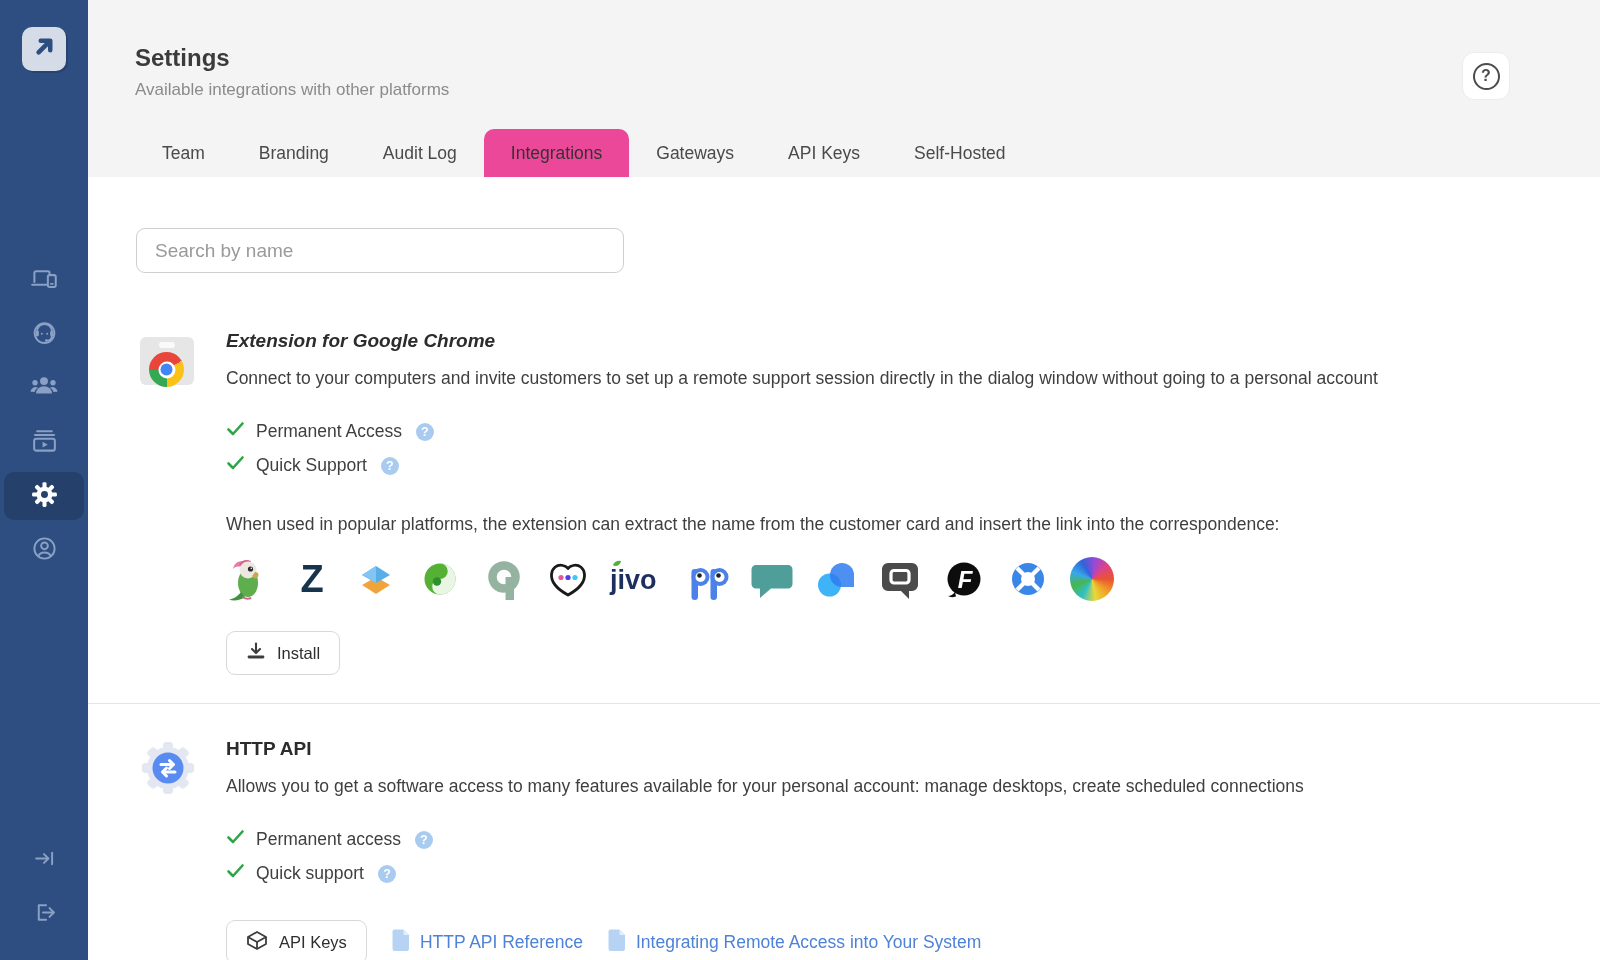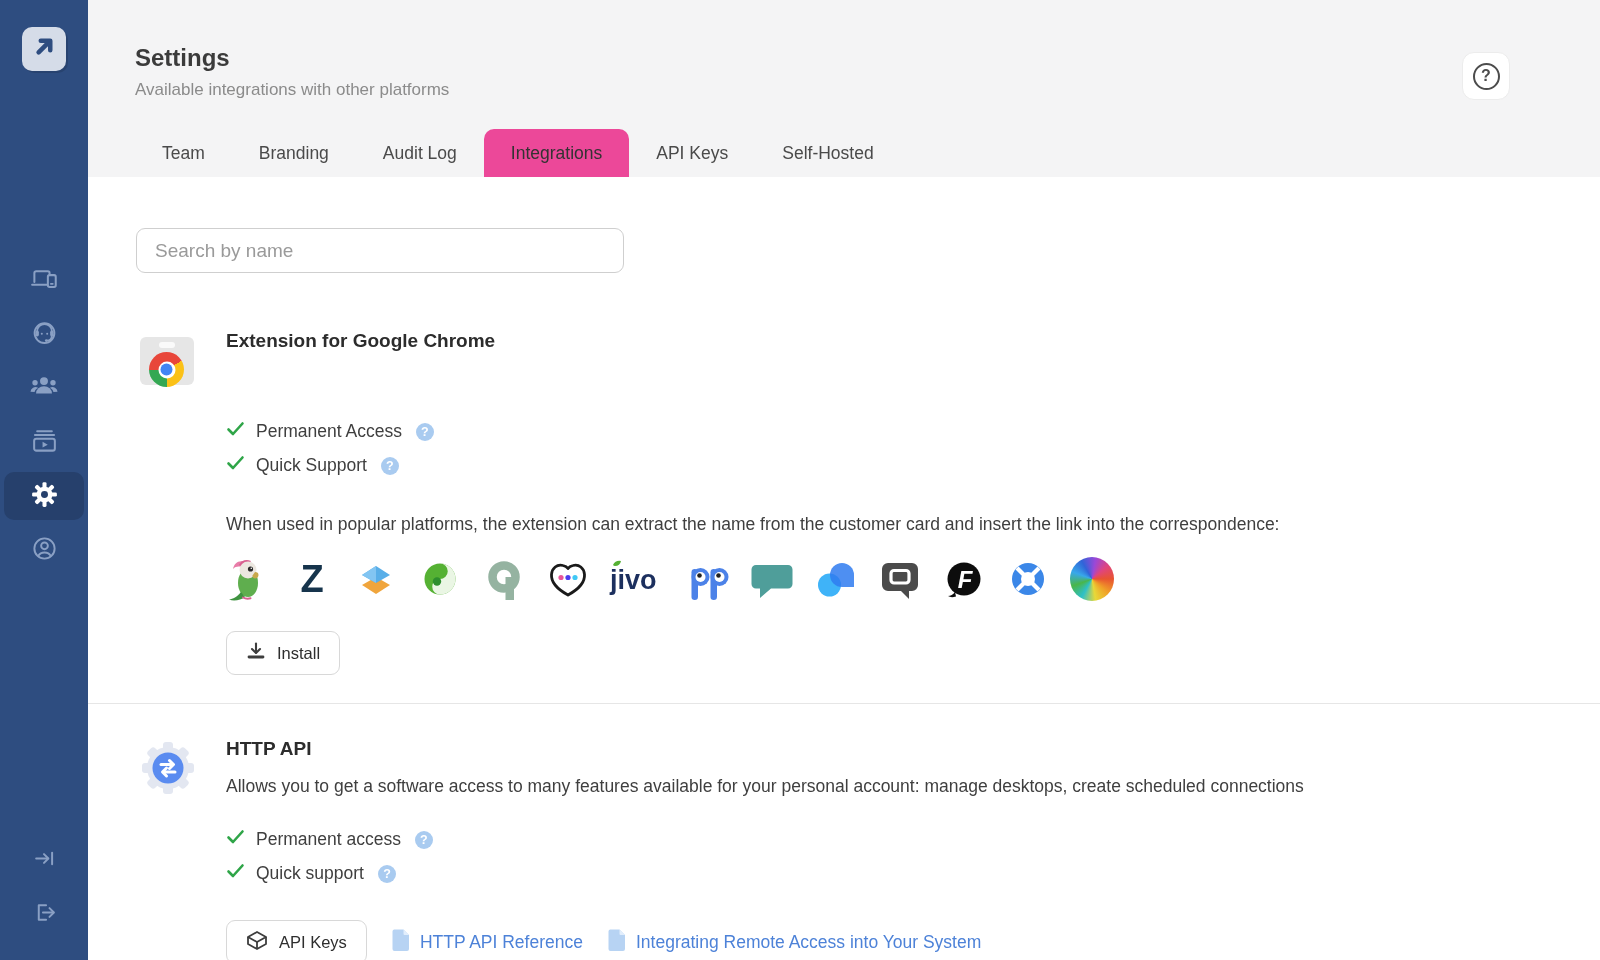--- a/index.html
+++ b/index.html
@@ -200,37 +200,39 @@
 
   <div class="help-btn">
     <div class="q-circle">?</div>
   </div>
 
   <nav class="tabs">
     <div class="tab">Team</div>
     <div class="tab">Branding</div>
     <div class="tab">Audit Log</div>
     <div class="tab active">Integrations</div>
+    <div class="tab">Gateways</div>
     <div class="tab">API Keys</div>
     <div class="tab">Self-Hosted</div>
   </nav>
 
   <input class="search-input" type="text" placeholder="Search by name" style="">
 
   <div class="chrome-store-icon">
     <div class="bag"></div>
       <div class="bag-handle"></div>
     <div class="chrome-ball">
         <div class="chrome-white">
           <div class="chrome-blue"></div>
         </div>
       </div>
   </div>
 
-  <div class="section-title" style="top:330px;">Extension for Google Chrome</div>
+  <div class="section-title" style="top:330px;font-style:italic;">Extension for Google Chrome</div>
+  <div class="section-desc" style="top:368px;">Connect to your computers and invite customers to set up a remote support session directly in the dialog window without going to a personal account</div>
 
   <div class="feat" style="top:421px;">
     <span><svg width="19" height="16" viewBox="0 0 18 16">
           <path d="M2 8.5 L6.5 13 L16 2.5" stroke="#2fa548" stroke-width="2.6" fill="none" stroke-linecap="round" stroke-linejoin="round"></path>
         </svg></span>
     <span>Permanent Access</span>
     <span class="help-badge">?</span>
   </div>
   <div class="feat" style="top:455px;">
     <span><svg width="19" height="16" viewBox="0 0 18 16">

